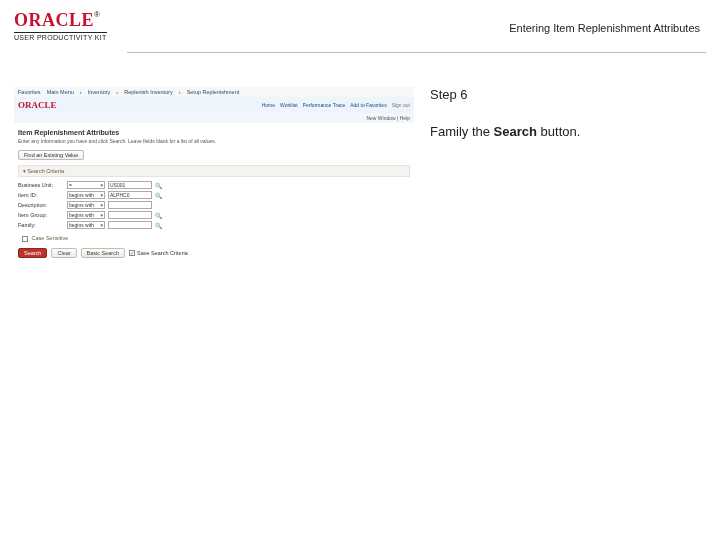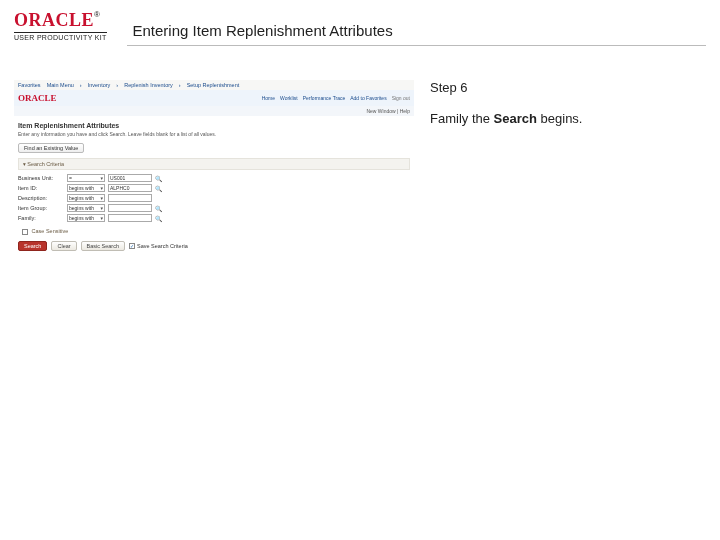--- a/index.html
+++ b/index.html
@@ -42,37 +42,38 @@
     margin-top: 1px;
     padding-top: 1px;
   }
   .header-title-wrap {
     flex: 1;
     display: flex;
     justify-content: flex-end;
     padding-top: 12px;
   }
   .header-title {
-    font-size: 15px;
+    font-size: 11px;
     color: #222;
     border-bottom: 1px solid #bbb;
-    padding: 0 6px 6px 6px;
+    padding: 0 6px 18px 6px;
     width: 100%;
+    text-align: right;
   }
 
   
   .main {
     display: flex;
     padding: 0 14px;
     gap: 16px;
     margin-top: 28px;
   }
   .shot-col { width: 400px; }
   .instr-col { flex: 1; font-size: 13px; color: #222; }
-  .instr-step { margin-bottom: 16px; }
+  .instr-step { margin-bottom: 22px; }
   .instr-text { }
   .instr-text b { font-weight: bold; }
 
   
   .shot {
     width: 400px;
     position: relative;
     font-size: 6px;
     color: #333;
     padding-bottom: 6px;
@@ -320,17 +321,17 @@
           <span>Save Search Criteria</span>
         </div>
       </div>
 
     </div>
   </div>
 
   <div class="instr-col">
     <div class="instr-step">Step 6</div>
     <div class="instr-text">
-      <span>Family the </span><b>Search</b><span> begins.</span>
+      <span>Family the </span><b>Search</b><span> button.</span>
     </div>
   </div>
 
 </div>
 
 </body></html>

